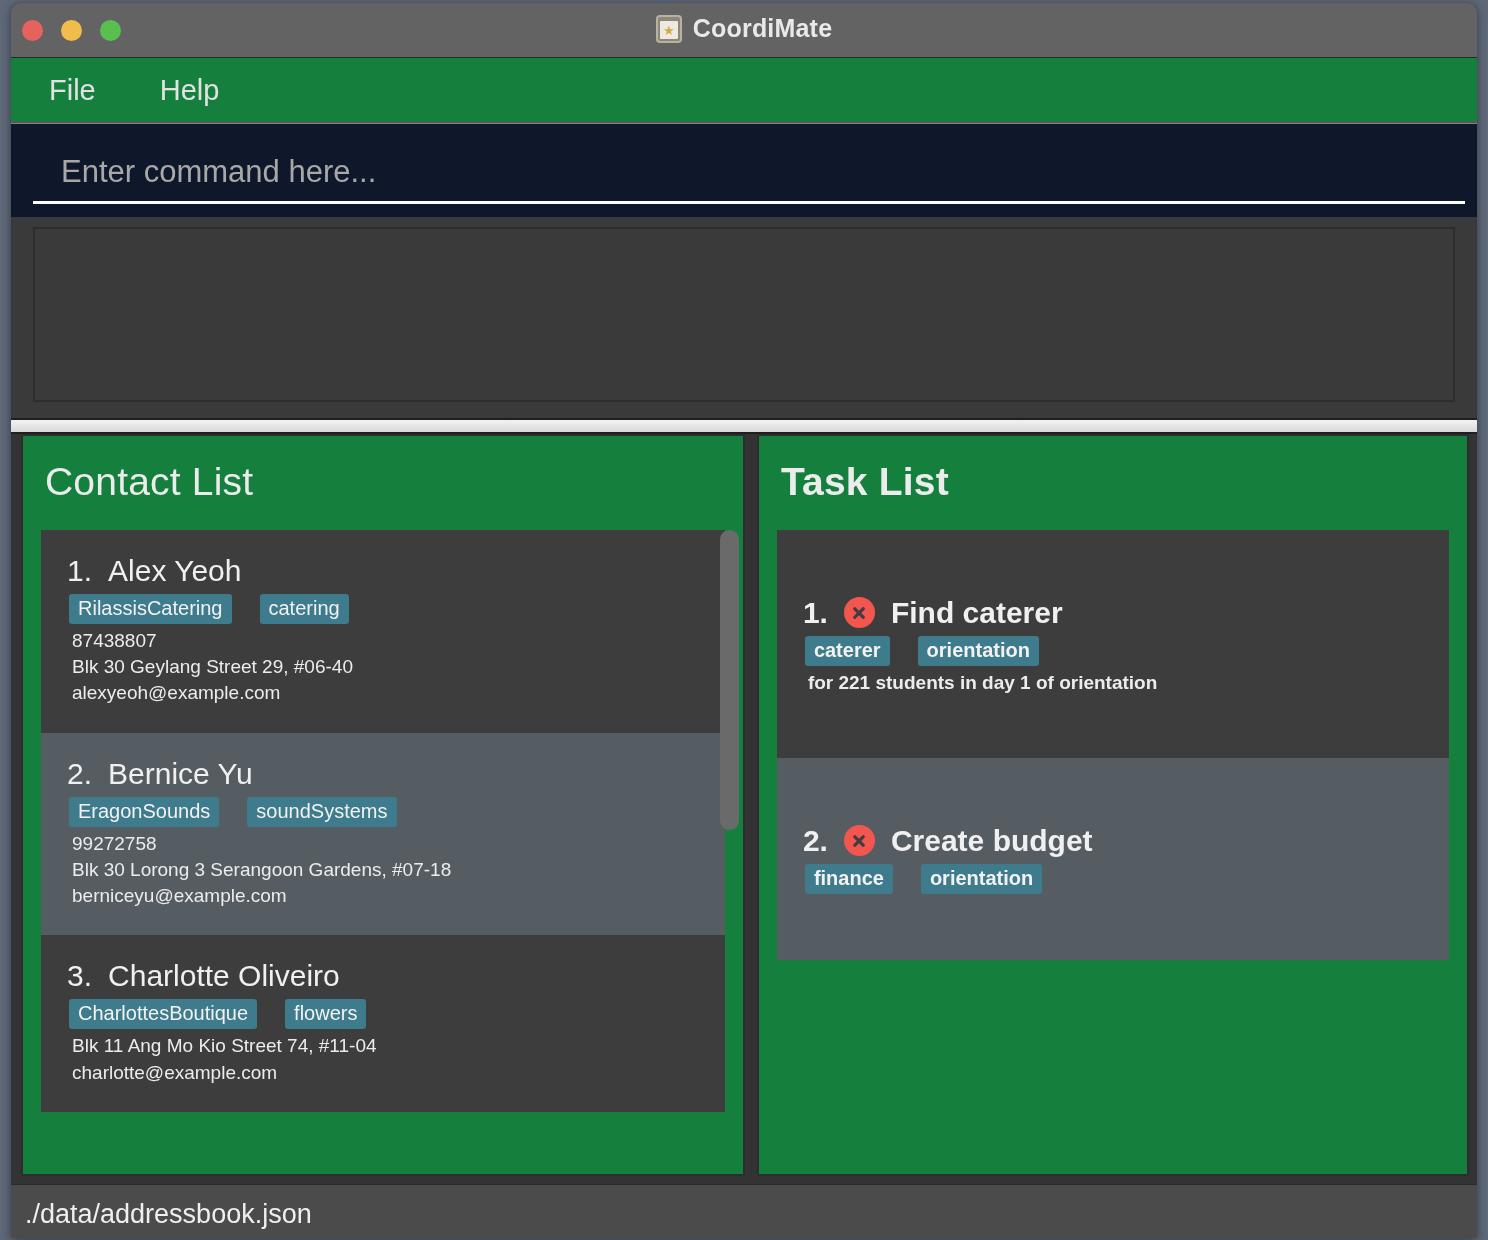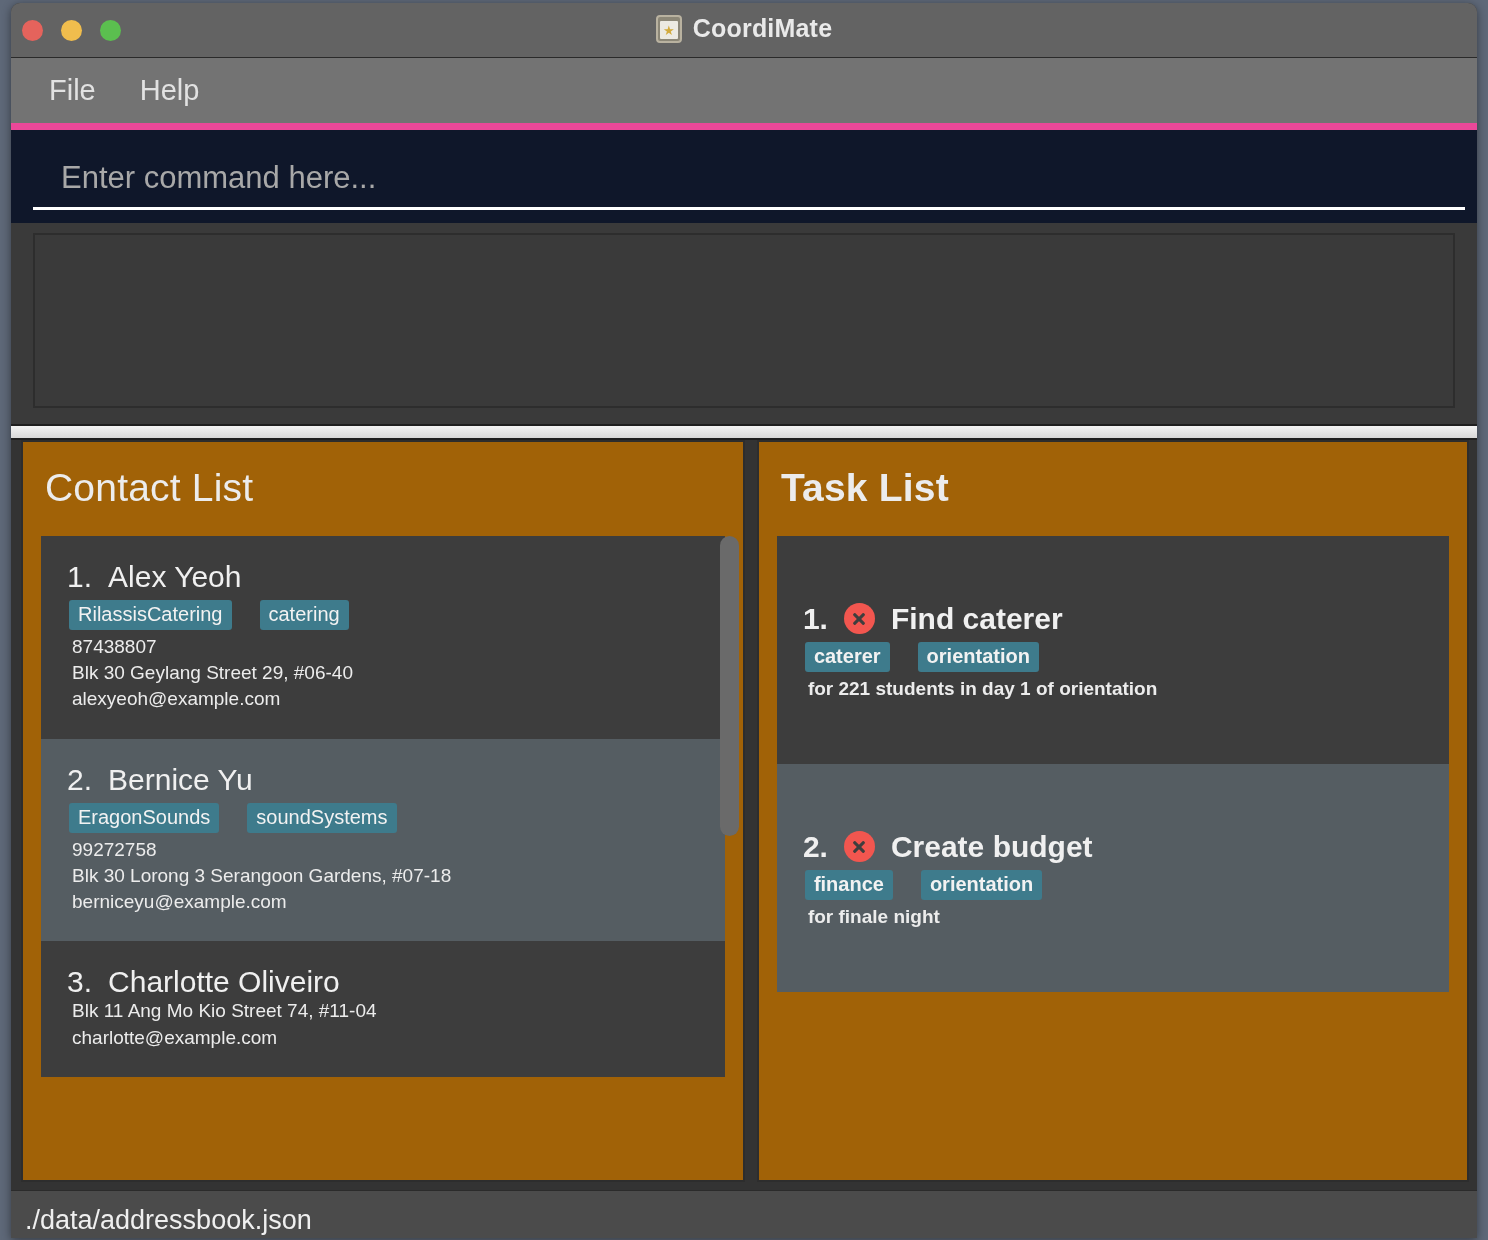--- a/index.html
+++ b/index.html
@@ -83,26 +83,26 @@
   .app-title {
     color: #e9e9e9;
     font-size: 25px;
     font-weight: bold;
     letter-spacing: .2px;
   }
 
   
   .menubar {
     height: 65px;
-    background: #737373;
-    border-bottom: 7px solid #ec4899;
+    background: #15803d;
+    border-bottom: 1px solid #ec4899;
     display: flex;
     align-items: center;
     padding-left: 38px;
-    gap: 44px;
+    gap: 64px;
   }
   .menu-item {
     color: #e2e2e2;
     font-size: 29px;
     line-height: 1;
     cursor: default;
   }
 
   
   .commandbox {
@@ -152,21 +152,21 @@
 
   
   .lists {
     height: 750px;
     background: #333333;
     display: flex;
     padding: 0;
     box-sizing: border-box;
   }
   .panel {
-    background: #a16207;
+    background: #15803d;
     border: 2px solid #2d2d2d;
     box-sizing: border-box;
     position: relative;
     overflow: hidden;
   }
   .panel-left  { width: 740px; margin: 0 0 8px 10px; }
   .panel-right { width: 728px; margin: 0 8px 8px 12px; font-weight: bold; }
 
   .panel-title {
     color: #ececec;
@@ -336,20 +336,24 @@
             <div class="detail">99272758</div>
             <div class="detail">Blk 30 Lorong 3 Serangoon Gardens, #07-18</div>
             <div class="detail">berniceyu@example.com</div>
           </div>
 
           <div class="card">
             <div class="card-head">
               <span class="card-index">3.</span>
               <span>Charlotte Oliveiro</span>
             </div>
+            <div class="tags">
+              <span class="tag">CharlottesBoutique</span>
+              <span class="tag">flowers</span>
+            </div>
             <div class="detail">Blk 11 Ang Mo Kio Street 74, #11-04</div>
             <div class="detail">charlotte@example.com</div>
           </div>
 
           <div class="scroll-thumb"></div>
         </div>
       </div>
 
       <div class="panel panel-right">
         <div class="panel-title">Task List</div>
@@ -371,21 +375,20 @@
           <div class="card selected" style="padding-top:66px;padding-bottom:62px;">
             <div class="card-head">
               <span class="card-index">2.</span>
               <span class="status-icon"></span>
               <span>Create budget</span>
             </div>
             <div class="tags">
               <span class="tag">finance</span>
               <span class="tag">orientation</span>
             </div>
-            <div class="detail">for finale night</div>
           </div>
 
         </div>
       </div>
 
     </div>
 
     <div class="statusbar">
       <div class="status-text">./data/addressbook.json</div>
     </div>

